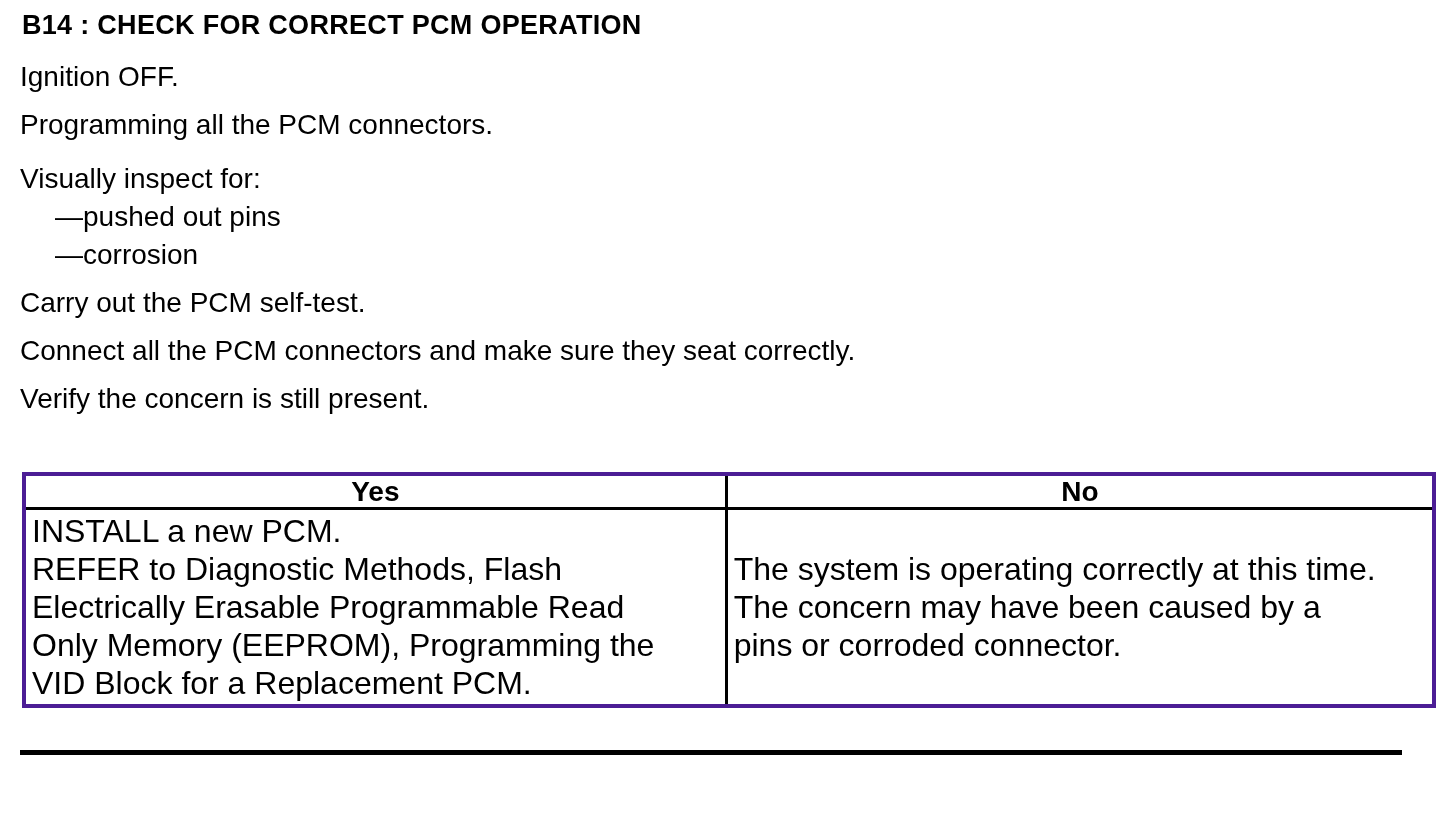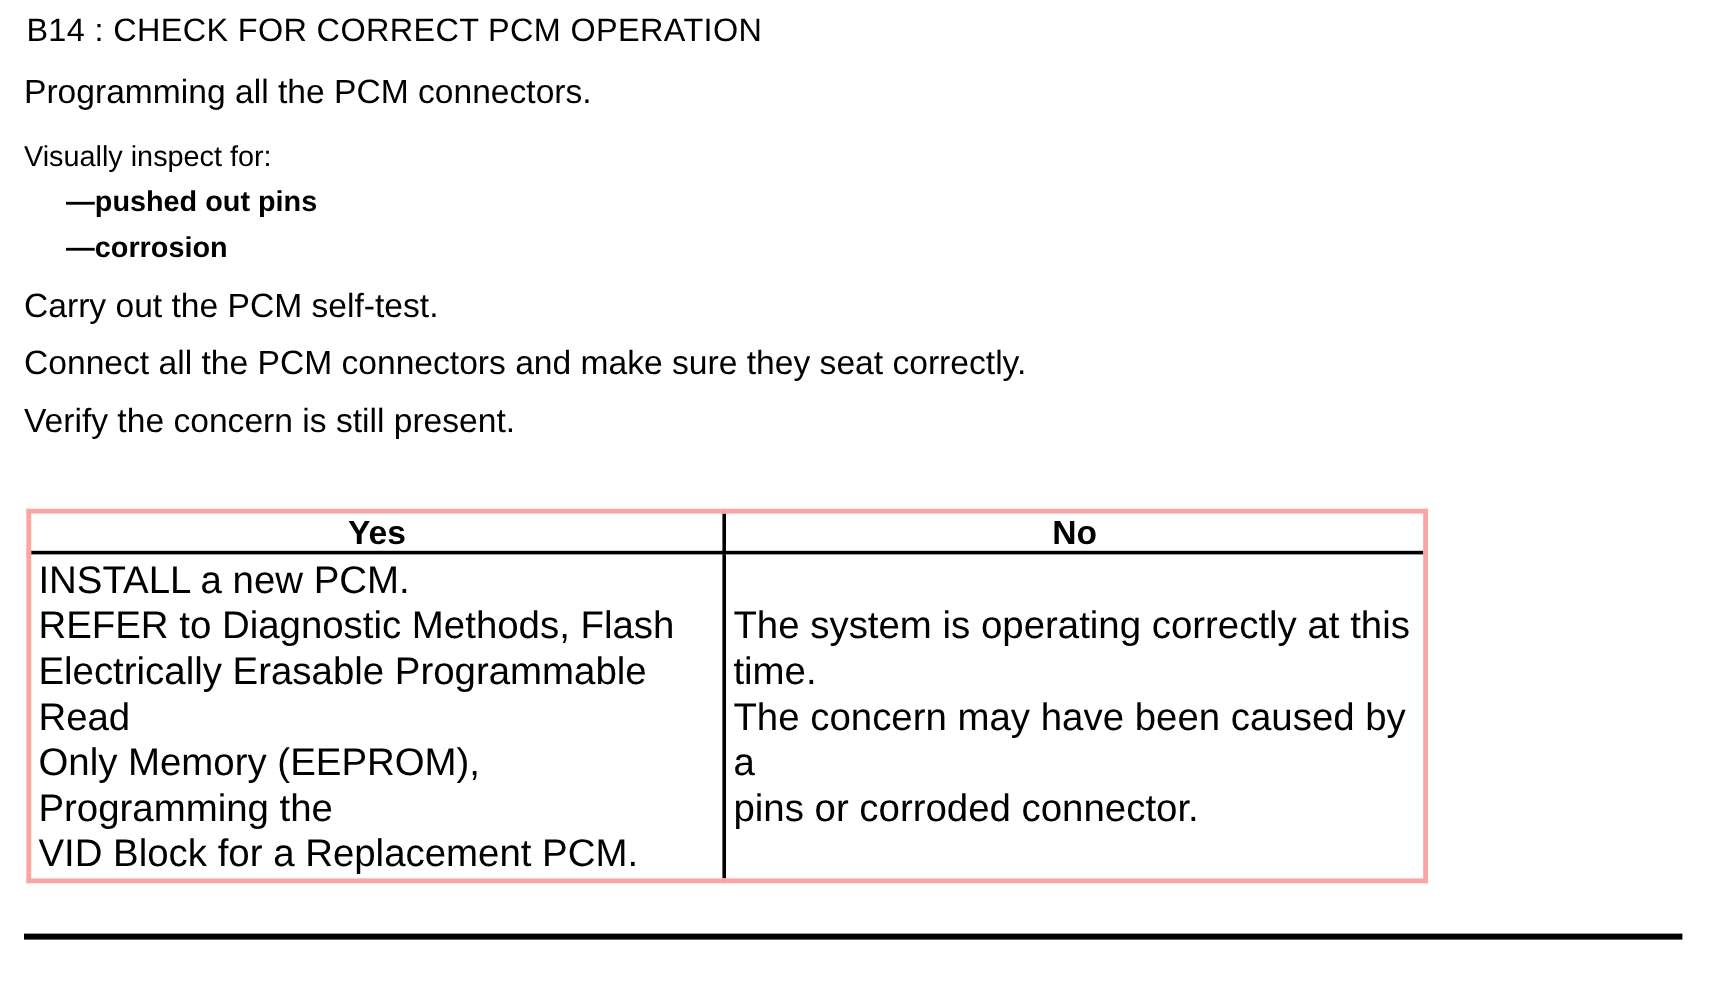--- a/index.html
+++ b/index.html
@@ -11,44 +11,44 @@
     background: #ffffff;
     color: #000000;
     font-family: "Liberation Sans", sans-serif;
     overflow: hidden;
   }
   .doc {
     padding: 8px 0 0 20px;
     width: 1440px;
   }
   .doc-title {
-    font-weight: normal;
+    font-weight: bold;
     font-size: 27px;
     line-height: 34px;
     letter-spacing: 0.3px;
     margin: 0 0 16px 2px;
   }
   .para {
     font-size: 28px;
     line-height: 38px;
     margin: 0 0 10px 0;
   }
   .para.bold { font-weight: bold; }
   .para-group {
-    font-size: 24px;
+    font-size: 28px;
     line-height: 38px;
     margin: 16px 0 10px 0;
   }
-  .sub-item { padding-left: 35px; font-weight: bold; }
+  .sub-item { padding-left: 35px; }
   table.results {
     border-collapse: collapse;
     table-layout: fixed;
-    width: 1168px;
+    width: 1414px;
     margin: 54px 0 0 2px;
-    border: 4px solid #fca5a5;
+    border: 4px solid #4c1d95;
   }
   table.results th,
   table.results td {
     border: 3px solid #000000;
   }
   table.results th {
     font-size: 28px;
     font-weight: bold;
     text-align: center;
     height: 31px;
@@ -71,20 +71,21 @@
     margin-top: 42px;
   }
 </style>
 </head>
 <body>
 
 <div class="doc">
 
   <div class="doc-title">B14 : CHECK FOR CORRECT PCM OPERATION</div>
 
+  <div class="para">Ignition OFF.</div>
 
   <div class="para">Programming all the PCM connectors.</div>
 
   <div class="para-group">
     <div>Visually inspect for:</div>
     <div class="sub-item">—pushed out pins</div>
     <div class="sub-item">—corrosion</div>
   </div>
 
   <div class="para">Carry out the PCM self-test.</div>

